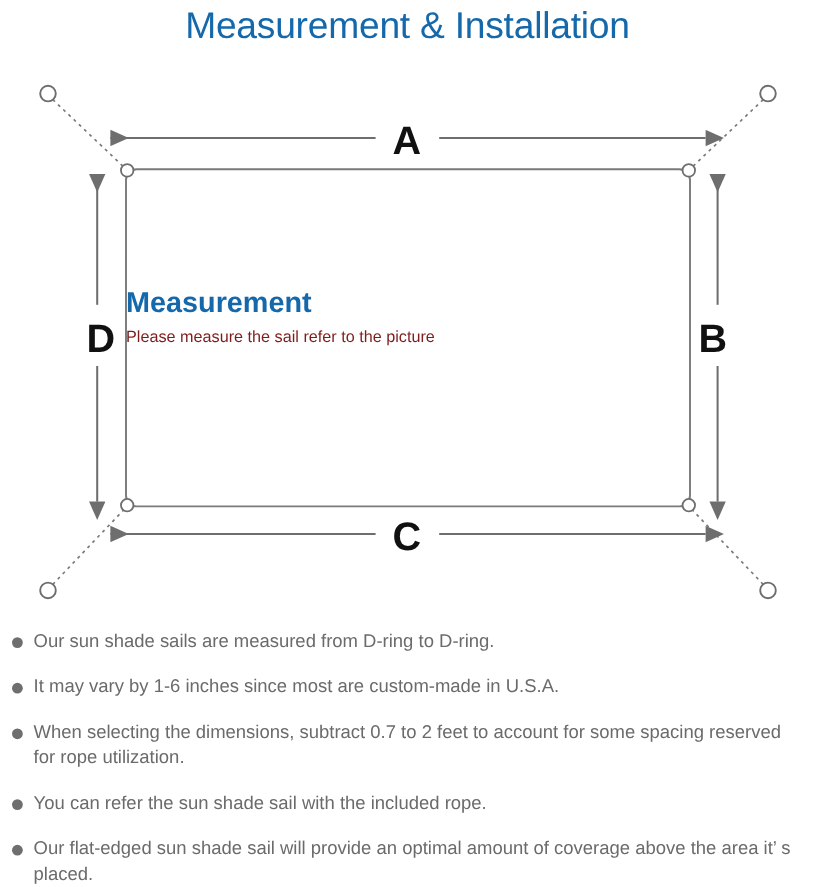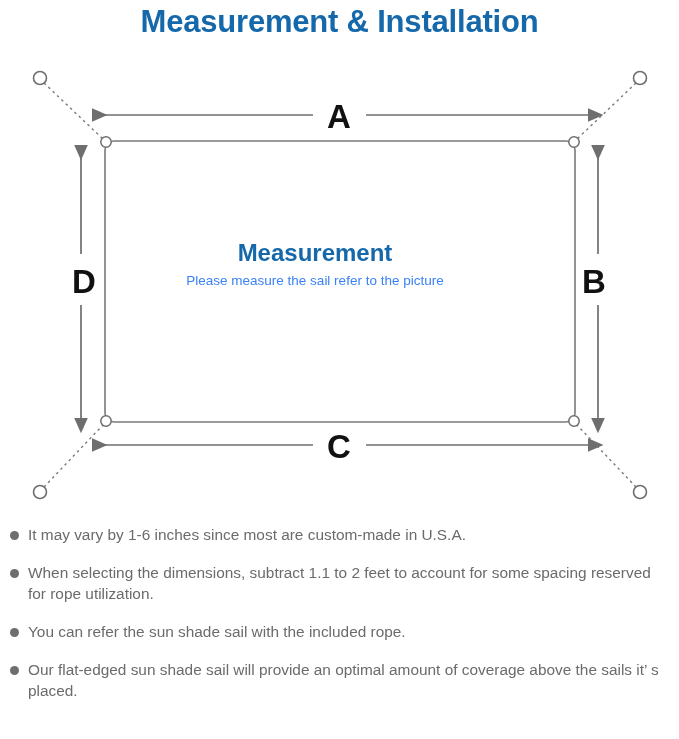--- a/index.html
+++ b/index.html
@@ -17,21 +17,21 @@
 
   
   #page-title {
     position: absolute;
     left: 0;
     top: 2px;
     width: 679px;
     text-align: center;
     color: #1569ab;
     font-size: 31px;
-    font-weight: bold;
+    font-weight: normal;
     letter-spacing: -0.2px;
     line-height: 40px;
   }
 
   
   #diagram {
     position: absolute;
     left: 0;
     top: 52px;
     width: 679px;
@@ -40,31 +40,30 @@
   #diagram svg {
     display: block;
   }
 
   
   #sail-caption {
     position: absolute;
     left: 105px;
     top: 238px;
     width: 420px;
-    text-align: center;
     pointer-events: none;
   }
   #sail-caption .main {
     color: #1569ab;
     font-size: 24px;
     font-weight: bold;
     line-height: 30px;
   }
   #sail-caption .sub {
-    color: #3b82f6;
+    color: #7f1d1d;
     font-size: 13.5px;
     line-height: 22px;
     margin-top: 2px;
   }
 
   
   #notes {
     position: absolute;
     left: 0;
     top: 524px;
@@ -159,27 +158,31 @@
 </div>
 
 <div id="sail-caption">
   <div class="main">Measurement</div>
   <div class="sub">Please measure the sail refer to the picture</div>
 </div>
 
 <div id="notes">
   <div class="note-row">
     <span class="note-bullet"></span>
+    <span class="note-text">Our sun shade sails are measured from D-ring to D-ring.</span>
+  </div>
+  <div class="note-row">
+    <span class="note-bullet"></span>
     <span class="note-text">It may vary by 1-6 inches since most are custom-made in U.S.A.</span>
   </div>
   <div class="note-row">
     <span class="note-bullet"></span>
-    <span class="note-text">When selecting the dimensions, subtract 1.1 to 2 feet to account for some spacing reserved for rope utilization.</span>
+    <span class="note-text">When selecting the dimensions, subtract 0.7 to 2 feet to account for some spacing reserved for rope utilization.</span>
   </div>
   <div class="note-row">
     <span class="note-bullet"></span>
     <span class="note-text">You can refer the sun shade sail with the included rope.</span>
   </div>
   <div class="note-row">
     <span class="note-bullet"></span>
-    <span class="note-text">Our flat-edged sun shade sail will provide an optimal amount of coverage above the sails it’ s placed.</span>
+    <span class="note-text">Our flat-edged sun shade sail will provide an optimal amount of coverage above the area it’ s placed.</span>
   </div>
 </div>
 
 </body></html>

